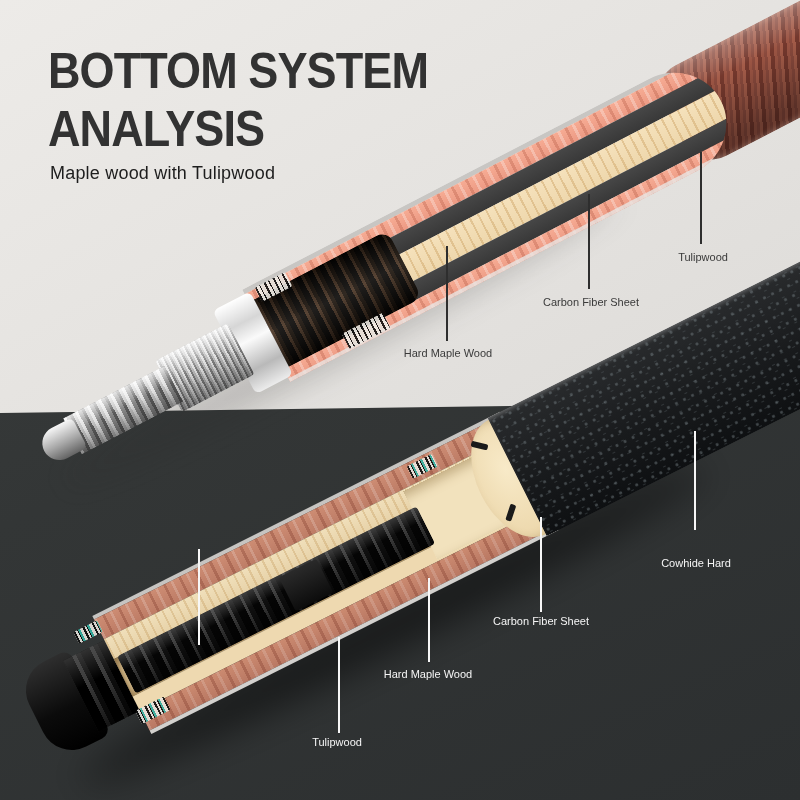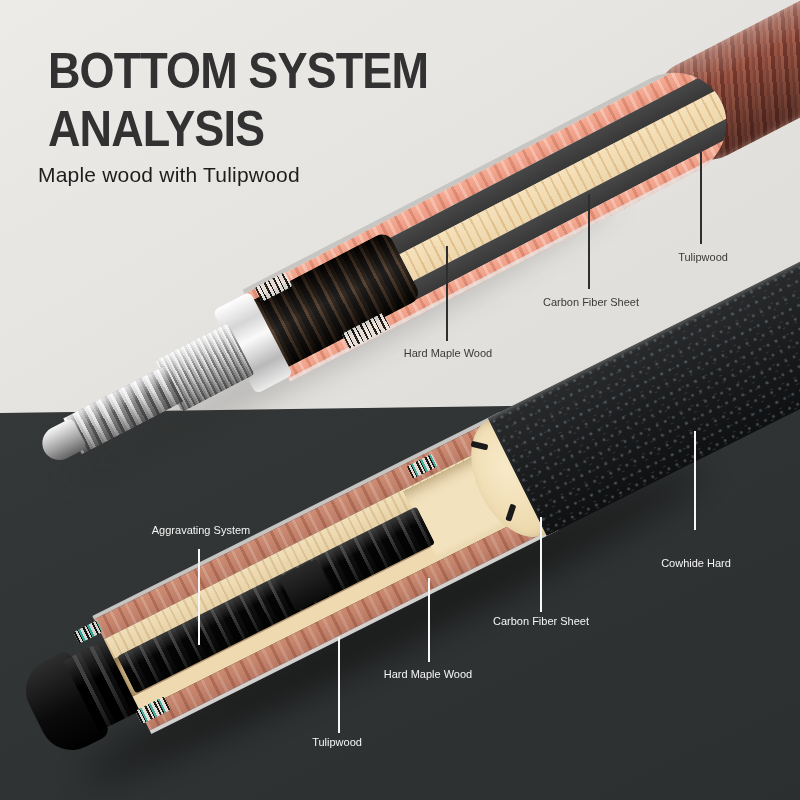--- a/index.html
+++ b/index.html
@@ -8,21 +8,21 @@
          font-family:"Liberation Sans",sans-serif;}
   
   .bg-light{position:absolute;inset:0;
             background:linear-gradient(150deg,#edebe8 0%,#e3e1de 45%,#d6d4d1 100%);
             clip-path:polygon(0 0,800px 0,800px 402px,0 413px);}
   
   .title-line{position:absolute;left:48px;color:#323232;font-weight:800;
               font-size:50px;line-height:50px;letter-spacing:-1px;
               transform:scaleX(.9);transform-origin:left top;white-space:nowrap;}
   .t1{top:46px;} .t2{top:104px;}
-  .subtitle{position:absolute;left:38px;top:163px;font-size:21px;color:#1d1d1d;letter-spacing:.2px;}
+  .subtitle{position:absolute;left:50px;top:163px;font-size:18px;color:#1d1d1d;letter-spacing:.2px;}
   
   .lead{position:absolute;width:2px;}
   .lead.dk{background:#2e2e2e;} .lead.lt{background:#f7f7f7;}
   .lbl{position:absolute;font-size:11px;white-space:nowrap;transform:translateX(-50%);}
   .lbl.dk{color:#3a3a3a;} .lbl.lt{color:#f5f5f5;}
   .lbl.center{text-align:center;line-height:19px;}
   
   .shadow{position:absolute;border-radius:50%;pointer-events:none;}
   .sh-top{left:52px;top:466px;width:620px;height:42px;transform:rotate(-27.4deg);
           transform-origin:0 0;background:rgba(40,40,40,.22);filter:blur(15px);}
@@ -184,21 +184,20 @@
 
   <div class="lead dk" style="left:700px;top:152px;height:92px"></div>
   <div class="lbl dk" style="left:703px;top:251px">Tulipwood</div>
 
   <div class="lead dk" style="left:588px;top:194px;height:95px"></div>
   <div class="lbl dk" style="left:591px;top:296px">Carbon Fiber Sheet</div>
 
   <div class="lead dk" style="left:446px;top:246px;height:95px"></div>
   <div class="lbl dk" style="left:448px;top:347px">Hard Maple Wood</div>
 
-  <div class="lbl lt" style="left:201px;top:524px">Aggravating System</div>
   <div class="lead lt" style="left:198px;top:549px;height:96px"></div>
 
   <div class="lead lt" style="left:694px;top:431px;height:99px"></div>
   <div class="lbl lt center" style="left:696px;top:535px">
     <br>
     <span>Cowhide Hard</span>
   </div>
 
   <div class="lead lt" style="left:540px;top:517px;height:95px"></div>
   <div class="lbl lt" style="left:541px;top:615px">Carbon Fiber Sheet</div>

